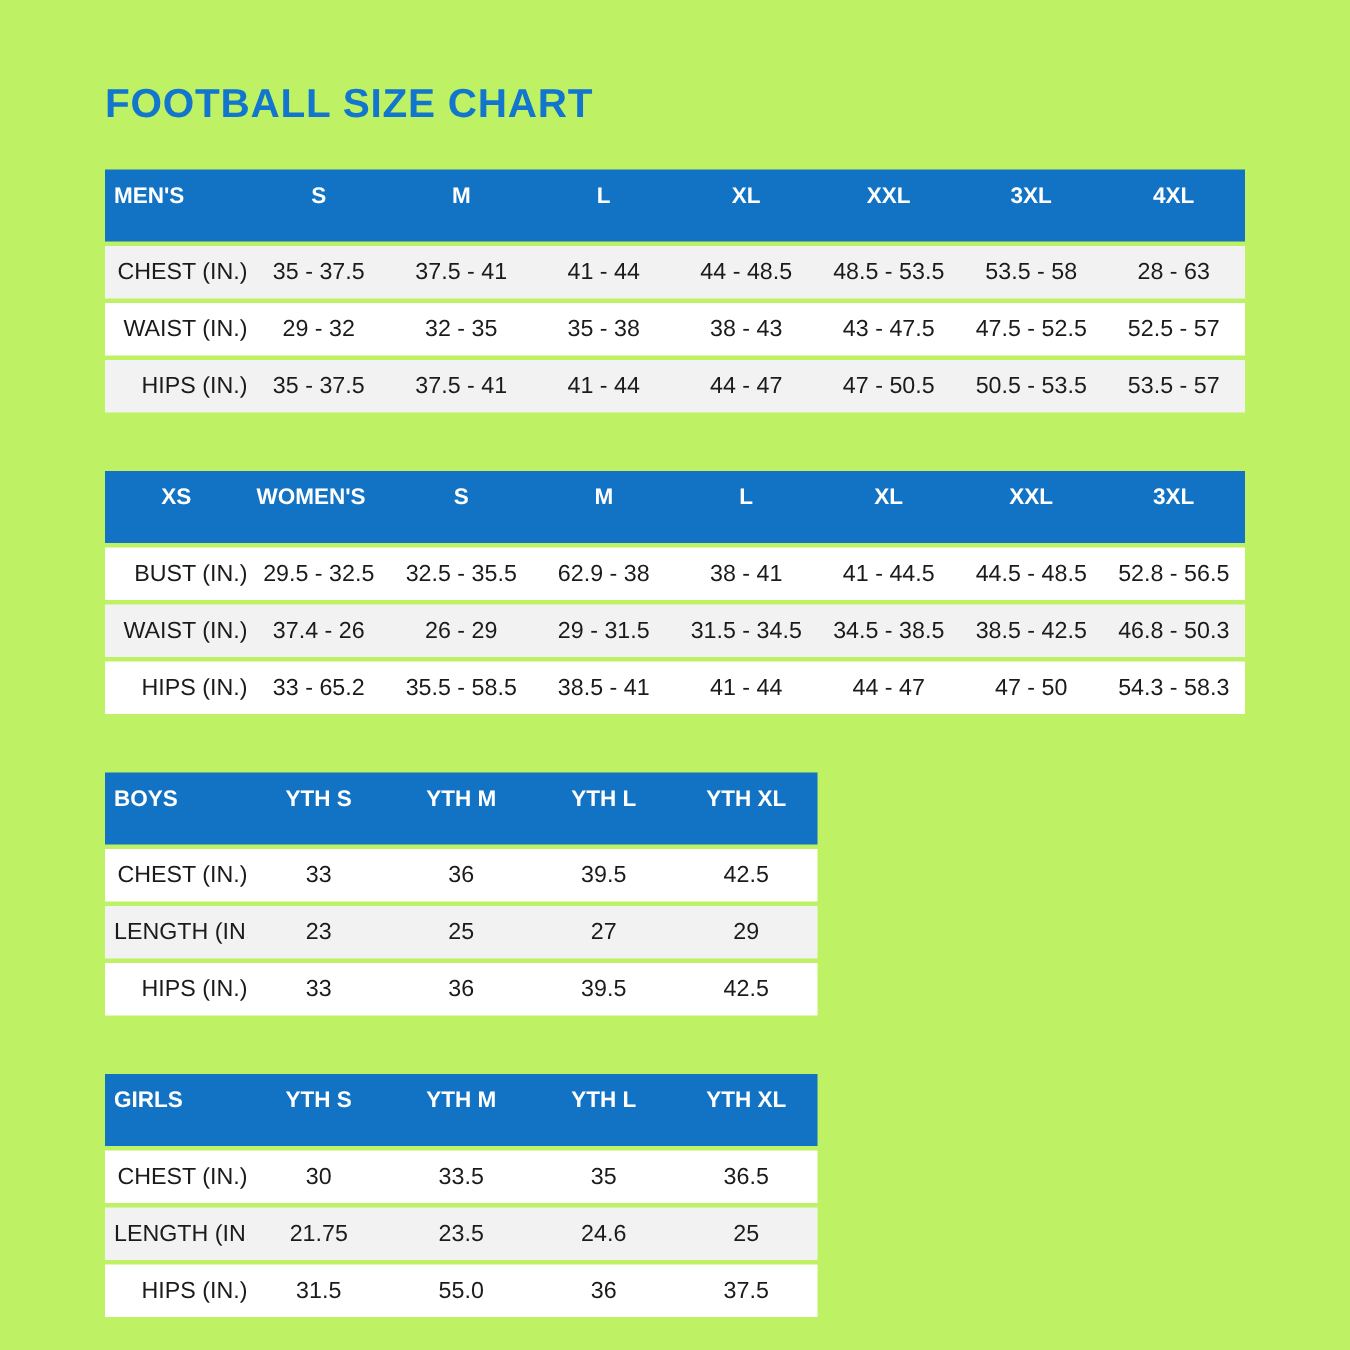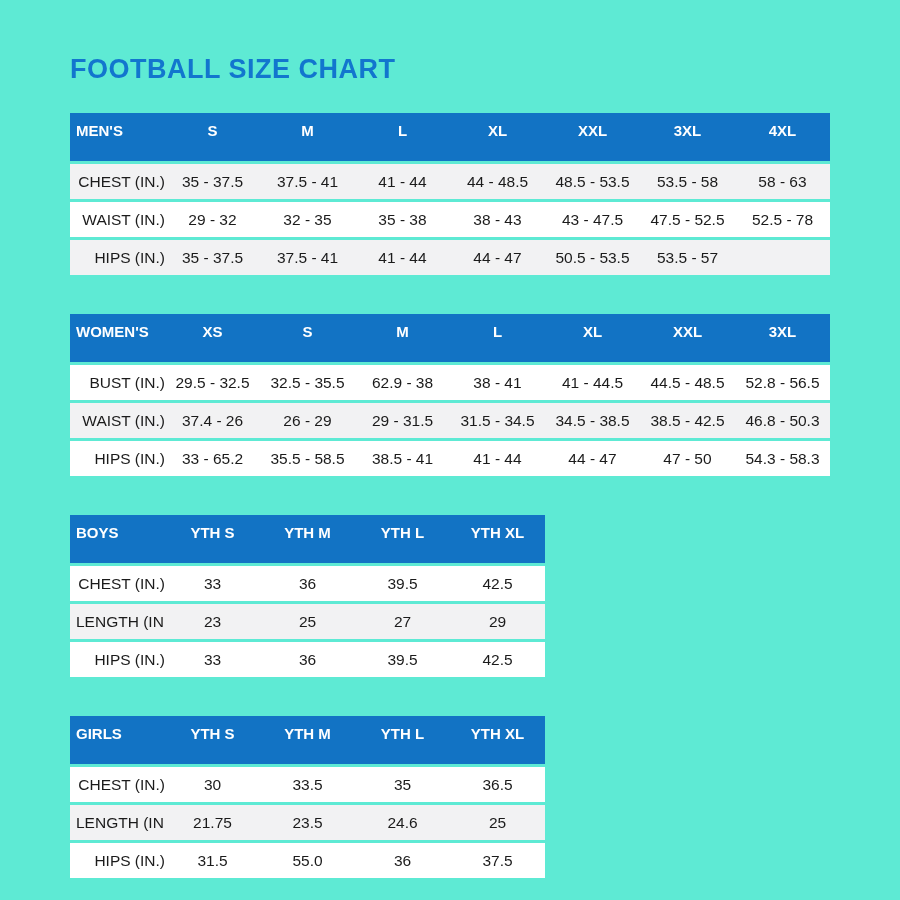--- a/index.html
+++ b/index.html
@@ -4,21 +4,21 @@
 <style>
   * { margin: 0; padding: 0; box-sizing: border-box; }
   html, body {
     width: 900px;
     background: #ffffff;
     font-family: "Liberation Sans", sans-serif;
   }
   .page {
     width: 900px;
     height: 900px;
-    background: #5eead4;
+    background: #bef264;
     padding: 54px 0 0 70px;
     overflow: hidden;
   }
   .page-title {
     font-size: 27px;
     line-height: 30px;
     font-weight: 700;
     color: var(--title-blue, #1276CE);
     letter-spacing: 0.5px;
     margin-bottom: 29px;
@@ -80,46 +80,47 @@
         <div class="th">4XL</div>
       </div>
       <div class="tr gray">
         <div class="td label">CHEST (IN.)</div>
         <div class="td">35 - 37.5</div>
         <div class="td">37.5 - 41</div>
         <div class="td">41 - 44</div>
         <div class="td">44 - 48.5</div>
         <div class="td">48.5 - 53.5</div>
         <div class="td">53.5 - 58</div>
-        <div class="td">58 - 63</div>
+        <div class="td">28 - 63</div>
       </div>
       <div class="tr">
         <div class="td label">WAIST (IN.)</div>
         <div class="td">29 - 32</div>
         <div class="td">32 - 35</div>
         <div class="td">35 - 38</div>
         <div class="td">38 - 43</div>
         <div class="td">43 - 47.5</div>
         <div class="td">47.5 - 52.5</div>
-        <div class="td">52.5 - 78</div>
+        <div class="td">52.5 - 57</div>
       </div>
       <div class="tr gray">
         <div class="td label">HIPS (IN.)</div>
         <div class="td">35 - 37.5</div>
         <div class="td">37.5 - 41</div>
         <div class="td">41 - 44</div>
         <div class="td">44 - 47</div>
+        <div class="td">47 - 50.5</div>
         <div class="td">50.5 - 53.5</div>
         <div class="td">53.5 - 57</div>
       </div>
     </div>
   <div class="size-table cols-8">
       <div class="thead">
+        <div class="th">XS</div>
         <div class="th label">WOMEN'S</div>
-        <div class="th">XS</div>
         <div class="th">S</div>
         <div class="th">M</div>
         <div class="th">L</div>
         <div class="th">XL</div>
         <div class="th">XXL</div>
         <div class="th">3XL</div>
       </div>
       <div class="tr">
         <div class="td label">BUST (IN.)</div>
         <div class="td">29.5 - 32.5</div>

